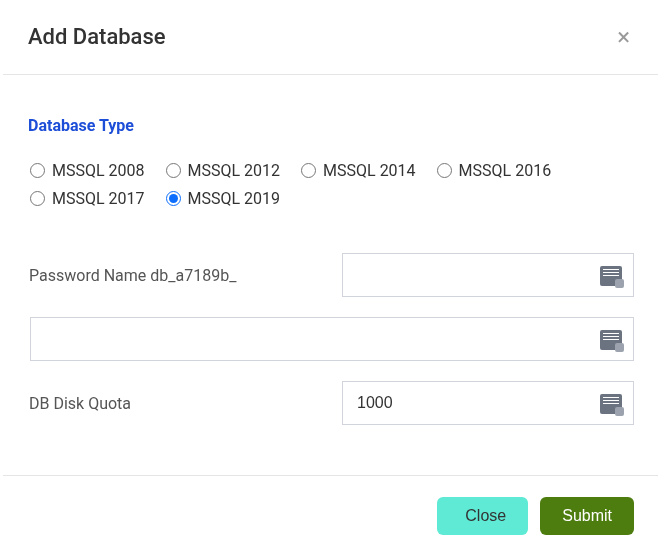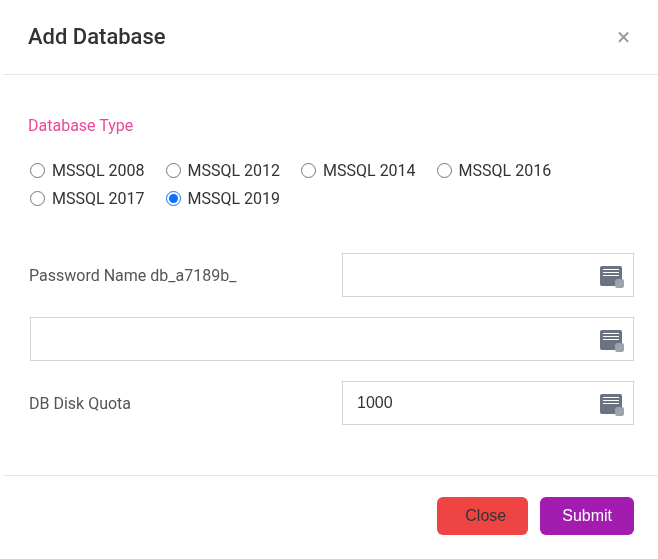--- a/index.html
+++ b/index.html
@@ -32,23 +32,24 @@
       color: #999;
       cursor: pointer;
       line-height: 1;
       padding: 0 4px;
     }
     .modal-body {
       padding: 24px;
     }
     .section-label {
       font-size: 16px;
-      color: #ec4899;
+      color: #1d4ed8;
       margin-bottom: 24px;
       margin-top: 16px;
+      font-weight: bold;
     }
     .radio-group {
       display: flex;
       flex-wrap: wrap;
       gap: 0;
       margin-bottom: 36px;
     }
     .radio-item {
       display: inline-flex;
       align-items: center;
@@ -140,26 +141,26 @@
       margin-top: 8px;
     }
     .btn {
       padding: 10px 22px;
       border-radius: 6px;
       font-size: 16px;
       cursor: pointer;
       border: none;
     }
     .btn-close {
-      background: #ef4444;
+      background: #5eead4;
       color: #333;
       padding-left: 28px;
     }
     .btn-submit {
-      background: #a21caf;
+      background: #4d7c0f;
       color: #fff;
     }
   </style>
 </head>
 <body>
 
 <div class="modal-header">
   <h2 class="modal-title">Add Database</h2>
   <span class="close-icon">×</span>
 </div>

